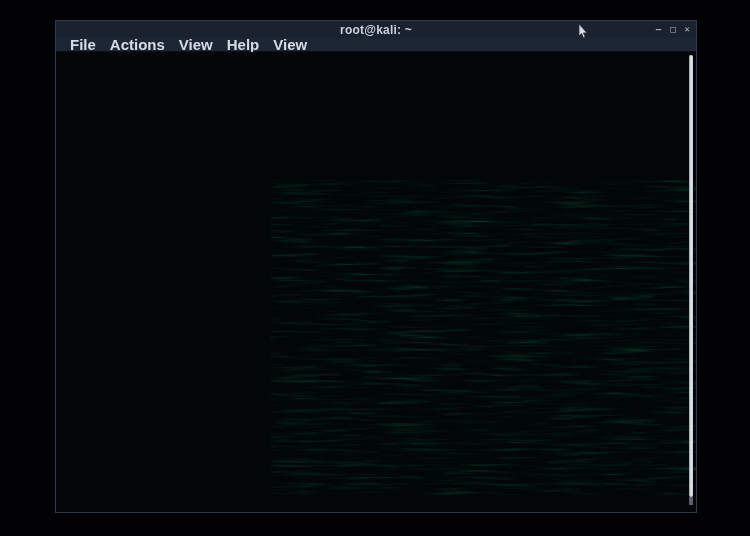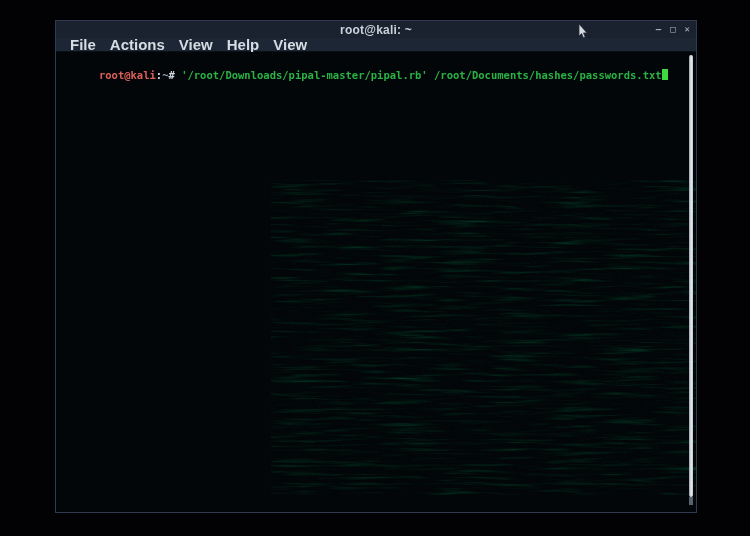--- a/index.html
+++ b/index.html
@@ -165,23 +165,20 @@
           <feColorMatrix in="n2" type="matrix" values="0 0 0 0 0
                     0.8 0 0 0 -0.3
                     0.25 0 0 0 -0.1
                     1.1 0 0 0 -0.68"></feColorMatrix>
         </filter>
       </defs>
       <rect x="0" y="0" width="428" height="315" filter="url(#streaks)" opacity="0.5"></rect>
       <rect x="20" y="15" width="400" height="290" filter="url(#speckle)" opacity="0.35"></rect>
     </svg>
 
-    <div class="term-line">
-      <span class="c-user">root@kali</span><span class="c-sep">:</span><span class="c-path">~</span><span class="c-sep"># </span><span class="c-cmd">'/root/Downloads/pipal-master/pipal.rb' /root/Documents/hashes/passwords.txt</span><span class="cursor-block"></span>
-    </div>
 
     <div class="scrollbar">
       <div class="scroll-thumb"></div>
       <div class="scroll-cap"></div>
     </div>
 
   </div>
 </div>
 
 <svg class="mouse-cursor" viewBox="0 0 11 16" xmlns="http://www.w3.org/2000/svg">

